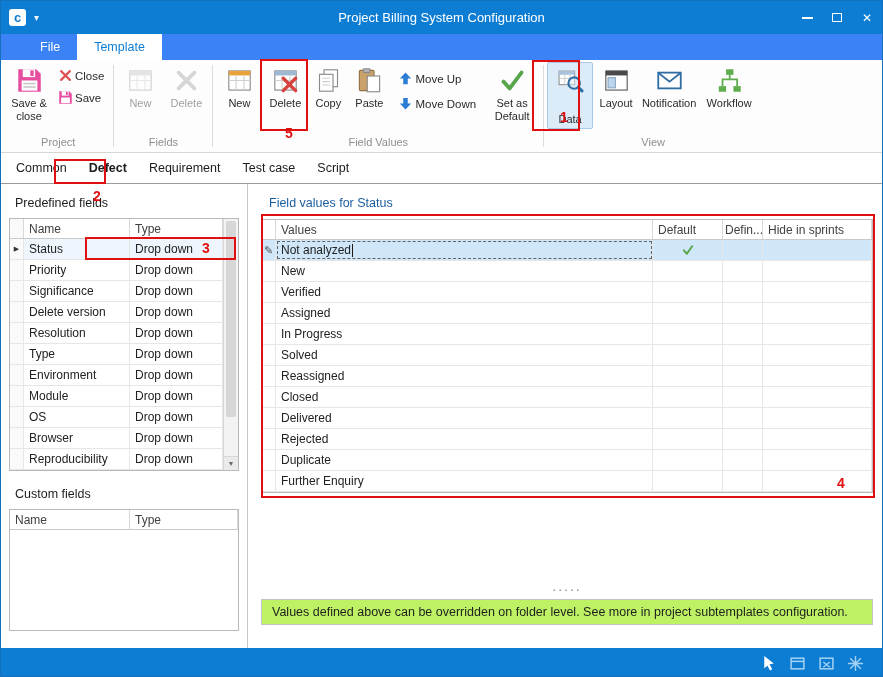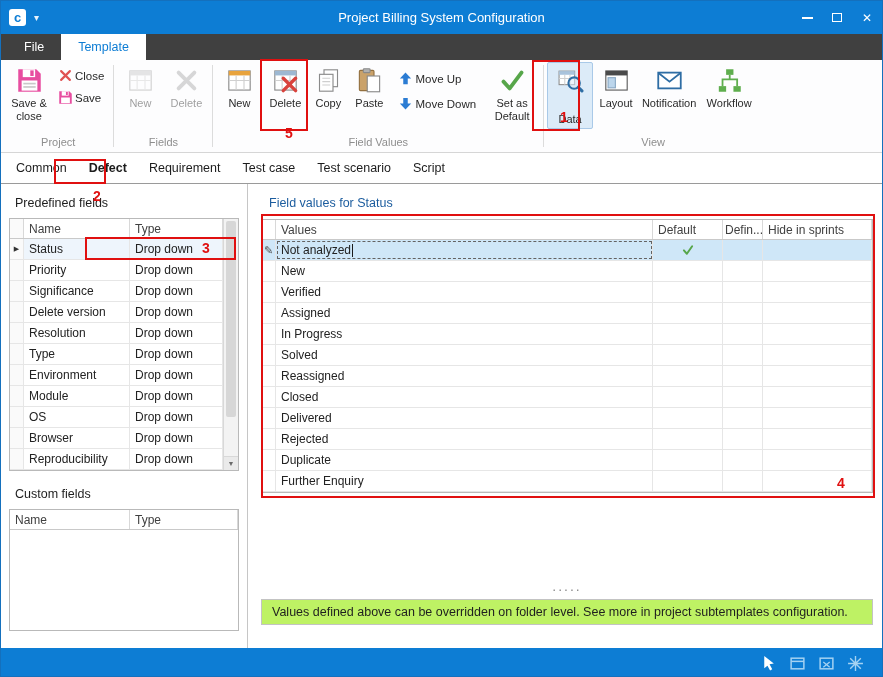--- a/index.html
+++ b/index.html
@@ -11,21 +11,21 @@
   .tb-left { display: flex; align-items: center; gap: 8px; padding-left: 8px; z-index: 2; }
   .app-icon { width: 17px; height: 17px; background: #fff; color: #0d7dd4; border-radius: 3px; font-weight: bold; font-size: 13px; display: flex; align-items: center; justify-content: center; line-height: 1; }
   .qat-arrow { font-size: 10px; color: #e8f3fc; }
   .tb-title { position: absolute; left: 0; right: 0; text-align: center; font-size: 13px; color: #fff; }
   .tb-controls { margin-left: auto; display: flex; z-index: 2; }
   .wbtn { width: 30px; height: 33px; display: flex; align-items: center; justify-content: center; color: #fff; font-size: 12px; }
   .min-glyph { width: 11px; height: 2px; background: #fff; display: inline-block; }
   .max-glyph { width: 10px; height: 9px; border: 1.5px solid #fff; display: inline-block; }
 
   
-  .ribbon-tabs { height: 26px; background: #404040; display: flex; align-items: stretch; padding-left: 6px; }
+  .ribbon-tabs { height: 26px; background: #3b82f6; display: flex; align-items: stretch; padding-left: 22px; }
   .rtab { padding: 4px 17px 5px; font-size: 12.5px; color: #fff; display: flex; align-items: center; }
   .rtab.active { background: #fff; color: #0d7dd4; }
 
   
   .ribbon { height: 93px; background: #fdfdfe; border-bottom: 1px solid #d6d6d6; display: flex; align-items: stretch; padding: 0 2px; }
   .rgroup { display: flex; flex-direction: column; padding: 2px 3px 0; }
   .rgroup-content { display: flex; align-items: flex-start; flex: 1; }
   .rgroup-label { text-align: center; font-size: 11px; color: #8e8e8e; padding: 1px 0 4px; }
   .rsep { width: 1px; background: #dcdcdc; margin: 5px 0; }
   .rbtn { display: flex; flex-direction: column; align-items: center; width: 46px; padding: 4px 1px 2px; font-size: 11px; color: #2a2a2a; text-align: center; line-height: 1.15; border-radius: 2px; border: 1px solid transparent; }
@@ -279,21 +279,20 @@
       </div>
       <div class="rgroup-label">View</div>
     </div>
   </div>
 
   <div class="tabstrip">
     <div class="ttab">Common</div>
     <div class="ttab selected">Defect</div>
     <div class="ttab">Requirement</div>
     <div class="ttab">Test case</div>
-    <div class="ttab">Test scenario</div>
     <div class="ttab">Script</div>
   </div>
 
   <div class="main">
 
     <div class="left-panel">
       <div class="panel-label">Predefined fields</div>
 
       <div class="grid lgrid">
         <div class="lgrid-main">

